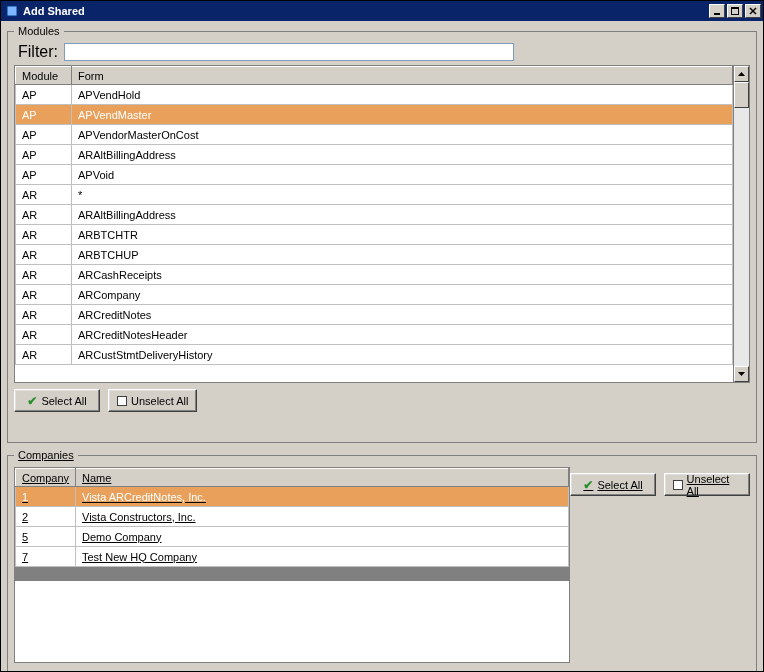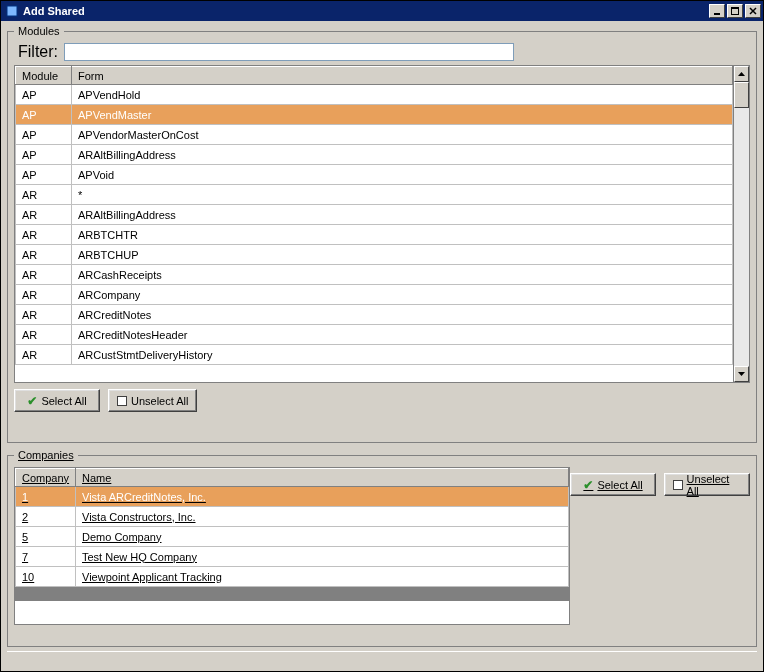--- a/index.html
+++ b/index.html
@@ -76,21 +76,21 @@
     font-size:11px; padding:1px 3px;
   }
   .grid-wrap {
     border:1px solid #808080;
     background:#fff;
     display:flex;
     overflow:hidden;
     justify-content:flex-end;
   }
   .grid-wrap.modules-grid { height: 318px; }
-  .grid-wrap.companies-grid { height: 158px; }
+  .grid-wrap.companies-grid { height: 196px; }
   .grid-inner { flex:1; overflow:hidden; position:relative; }
   .vscroll {
     width:16px;
     background:#d4d0c8;
     border-left:1px solid #808080;
     display:flex; flex-direction:column;
   }
   .vscroll .arrow {
     height:16px;
     background:#d4d0c8;
@@ -341,24 +341,20 @@
                   <td>Vista Constructors, Inc.</td>
                 </tr>
                 <tr>
                   <td>5</td>
                   <td>Demo Company</td>
                 </tr>
                 <tr>
                   <td>7</td>
                   <td>Test New HQ Company</td>
                 </tr>
-                <tr>
-                  <td>10</td>
-                  <td>Viewpoint Applicant Tracking</td>
-                </tr>
                 <tr class="grid-spacer">
                   <td colspan="2"></td>
                 </tr>
               </tbody>
           </table>
         </div>
       </div>
 
       <div class="btn-row">
         <div class="btn">

